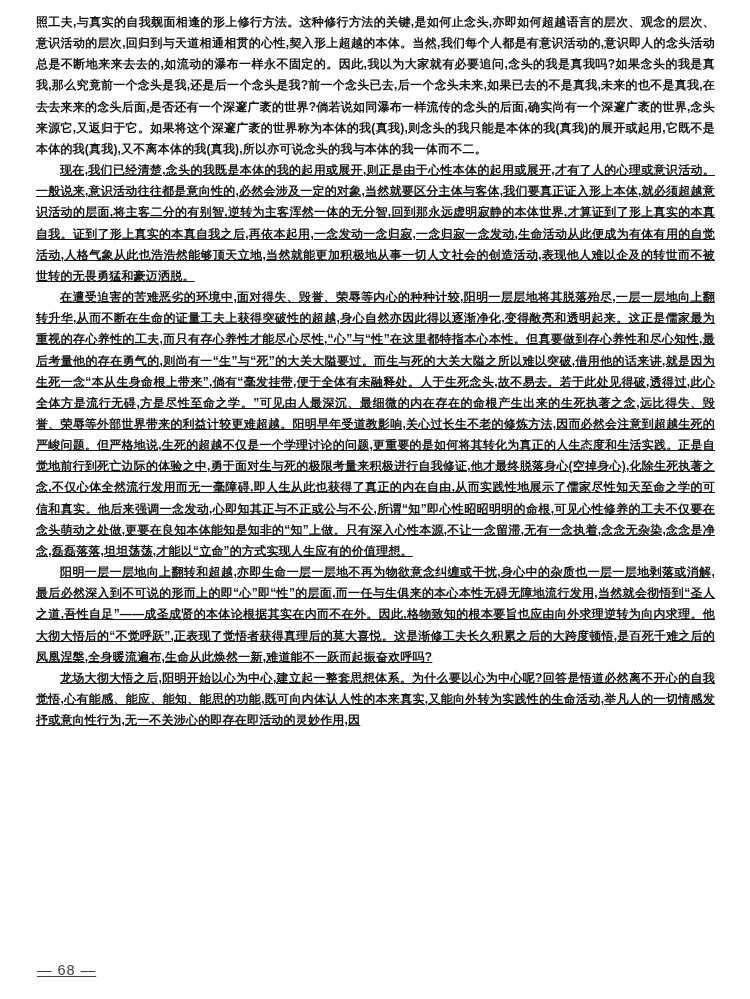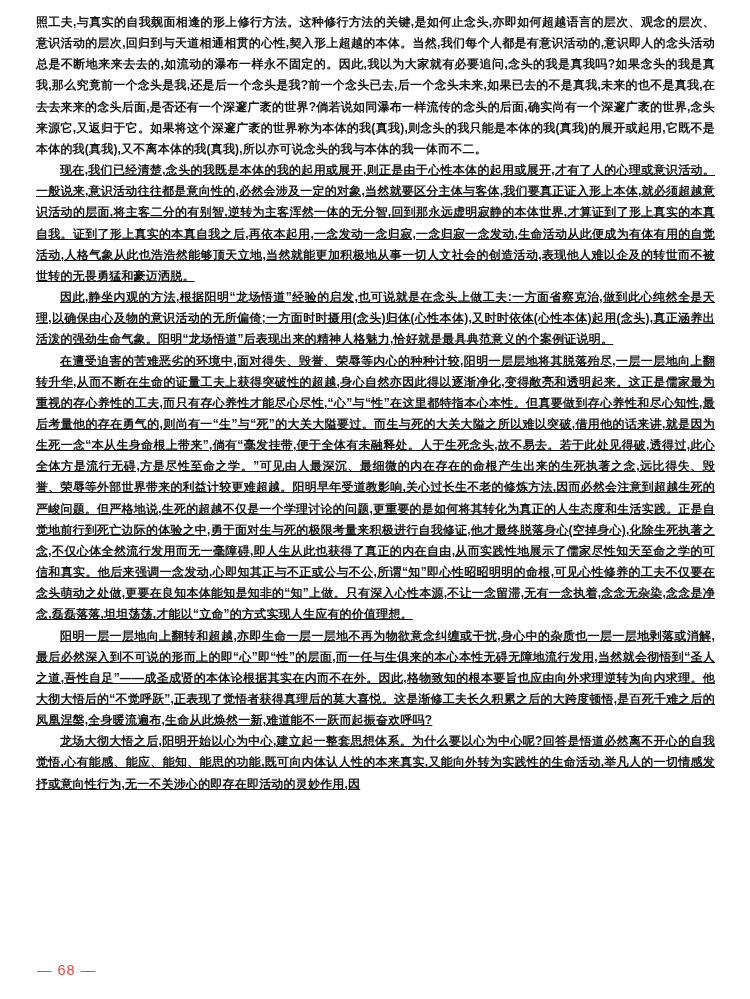--- a/index.html
+++ b/index.html
@@ -35,29 +35,29 @@
   .para.indent {
     text-indent: 2em;
     text-decoration: underline;
   }
   .footer {
     position: absolute;
     left: 37px;
     bottom: 21px;
     font-size: 14.5px;
     font-weight: 500;
-    color: #ef4444;
+    color: #404040;
     letter-spacing: 1px;
+    text-decoration: underline;
   }
 </style>
 </head>
 <body>
 
 <div class="page">
     <p class="para">照工夫,与真实的自我觌面相逢的形上修行方法。这种修行方法的关键,是如何止念头,亦即如何超越语言的层次、观念的层次、意识活动的层次,回归到与天道相通相贯的心性,契入形上超越的本体。当然,我们每个人都是有意识活动的,意识即人的念头活动总是不断地来来去去的,如流动的瀑布一样永不固定的。因此,我以为大家就有必要追问,念头的我是真我吗?如果念头的我是真我,那么究竟前一个念头是我,还是后一个念头是我?前一个念头已去,后一个念头未来,如果已去的不是真我,未来的也不是真我,在去去来来的念头后面,是否还有一个深邃广袤的世界?倘若说如同瀑布一样流传的念头的后面,确实尚有一个深邃广袤的世界,念头来源它,又返归于它。如果将这个深邃广袤的世界称为本体的我(真我),则念头的我只能是本体的我(真我)的展开或起用,它既不是本体的我(真我),又不离本体的我(真我),所以亦可说念头的我与本体的我一体而不二。</p>
     <p class="para indent">现在,我们已经清楚,念头的我既是本体的我的起用或展开,则正是由于心性本体的起用或展开,才有了人的心理或意识活动。一般说来,意识活动往往都是意向性的,必然会涉及一定的对象,当然就要区分主体与客体,我们要真正证入形上本体,就必须超越意识活动的层面,将主客二分的有别智,逆转为主客浑然一体的无分智,回到那永远虚明寂静的本体世界,才算证到了形上真实的本真自我。证到了形上真实的本真自我之后,再依本起用,一念发动一念归寂,一念归寂一念发动,生命活动从此便成为有体有用的自觉活动,人格气象从此也浩浩然能够顶天立地,当然就能更加积极地从事一切人文社会的创造活动,表现他人难以企及的转世而不被世转的无畏勇猛和豪迈洒脱。</p>
-    <p class="para indent">因此,静坐内观的方法,根据阳明“龙场悟道”经验的启发,也可说就是在念头上做工夫:一方面省察克治,做到此心纯然全是天理,以确保由心及物的意识活动的无所偏倚;一方面时时摄用(念头)归体(心性本体),又时时依体(心性本体)起用(念头),真正涵养出活泼的强劲生命气象。阳明“龙场悟道”后表现出来的精神人格魅力,恰好就是最具典范意义的个案例证说明。</p>
     <p class="para indent">在遭受迫害的苦难恶劣的环境中,面对得失、毁誉、荣辱等内心的种种计较,阳明一层层地将其脱落殆尽,一层一层地向上翻转升华,从而不断在生命的证量工夫上获得突破性的超越,身心自然亦因此得以逐渐净化,变得敞亮和透明起来。这正是儒家最为重视的存心养性的工夫,而只有存心养性才能尽心尽性,“心”与“性”在这里都特指本心本性。但真要做到存心养性和尽心知性,最后考量他的存在勇气的,则尚有一“生”与“死”的大关大隘要过。而生与死的大关大隘之所以难以突破,借用他的话来讲,就是因为生死一念“本从生身命根上带来”,倘有“毫发挂带,便于全体有未融释处。人于生死念头,故不易去。若于此处见得破,透得过,此心全体方是流行无碍,方是尽性至命之学。”可见由人最深沉、最细微的内在存在的命根产生出来的生死执著之念,远比得失、毁誉、荣辱等外部世界带来的利益计较更难超越。阳明早年受道教影响,关心过长生不老的修炼方法,因而必然会注意到超越生死的严峻问题。但严格地说,生死的超越不仅是一个学理讨论的问题,更重要的是如何将其转化为真正的人生态度和生活实践。正是自觉地前行到死亡边际的体验之中,勇于面对生与死的极限考量来积极进行自我修证,他才最终脱落身心(空掉身心),化除生死执著之念,不仅心体全然流行发用而无一毫障碍,即人生从此也获得了真正的内在自由,从而实践性地展示了儒家尽性知天至命之学的可信和真实。他后来强调一念发动,心即知其正与不正或公与不公,所谓“知”即心性昭昭明明的命根,可见心性修养的工夫不仅要在念头萌动之处做,更要在良知本体能知是知非的“知”上做。只有深入心性本源,不让一念留滞,无有一念执着,念念无杂染,念念是净念,磊磊落落,坦坦荡荡,才能以“立命”的方式实现人生应有的价值理想。</p>
     <p class="para indent">阳明一层一层地向上翻转和超越,亦即生命一层一层地不再为物欲意念纠缠或干扰,身心中的杂质也一层一层地剥落或消解,最后必然深入到不可说的形而上的即“心”即“性”的层面,而一任与生俱来的本心本性无碍无障地流行发用,当然就会彻悟到“圣人之道,吾性自足”——成圣成贤的本体论根据其实在内而不在外。因此,格物致知的根本要旨也应由向外求理逆转为向内求理。他大彻大悟后的“不觉呼跃”,正表现了觉悟者获得真理后的莫大喜悦。这是渐修工夫长久积累之后的大跨度顿悟,是百死千难之后的凤凰涅槃,全身暖流遍布,生命从此焕然一新,难道能不一跃而起振奋欢呼吗?</p>
     <p class="para indent">龙场大彻大悟之后,阳明开始以心为中心,建立起一整套思想体系。为什么要以心为中心呢?回答是悟道必然离不开心的自我觉悟,心有能感、能应、能知、能思的功能,既可向内体认人性的本来真实,又能向外转为实践性的生命活动,举凡人的一切情感发抒或意向性行为,无一不关涉心的即存在即活动的灵妙作用,因</p>
   </div>
 
 <div class="footer">— 68 —</div>
 
 </body></html>

